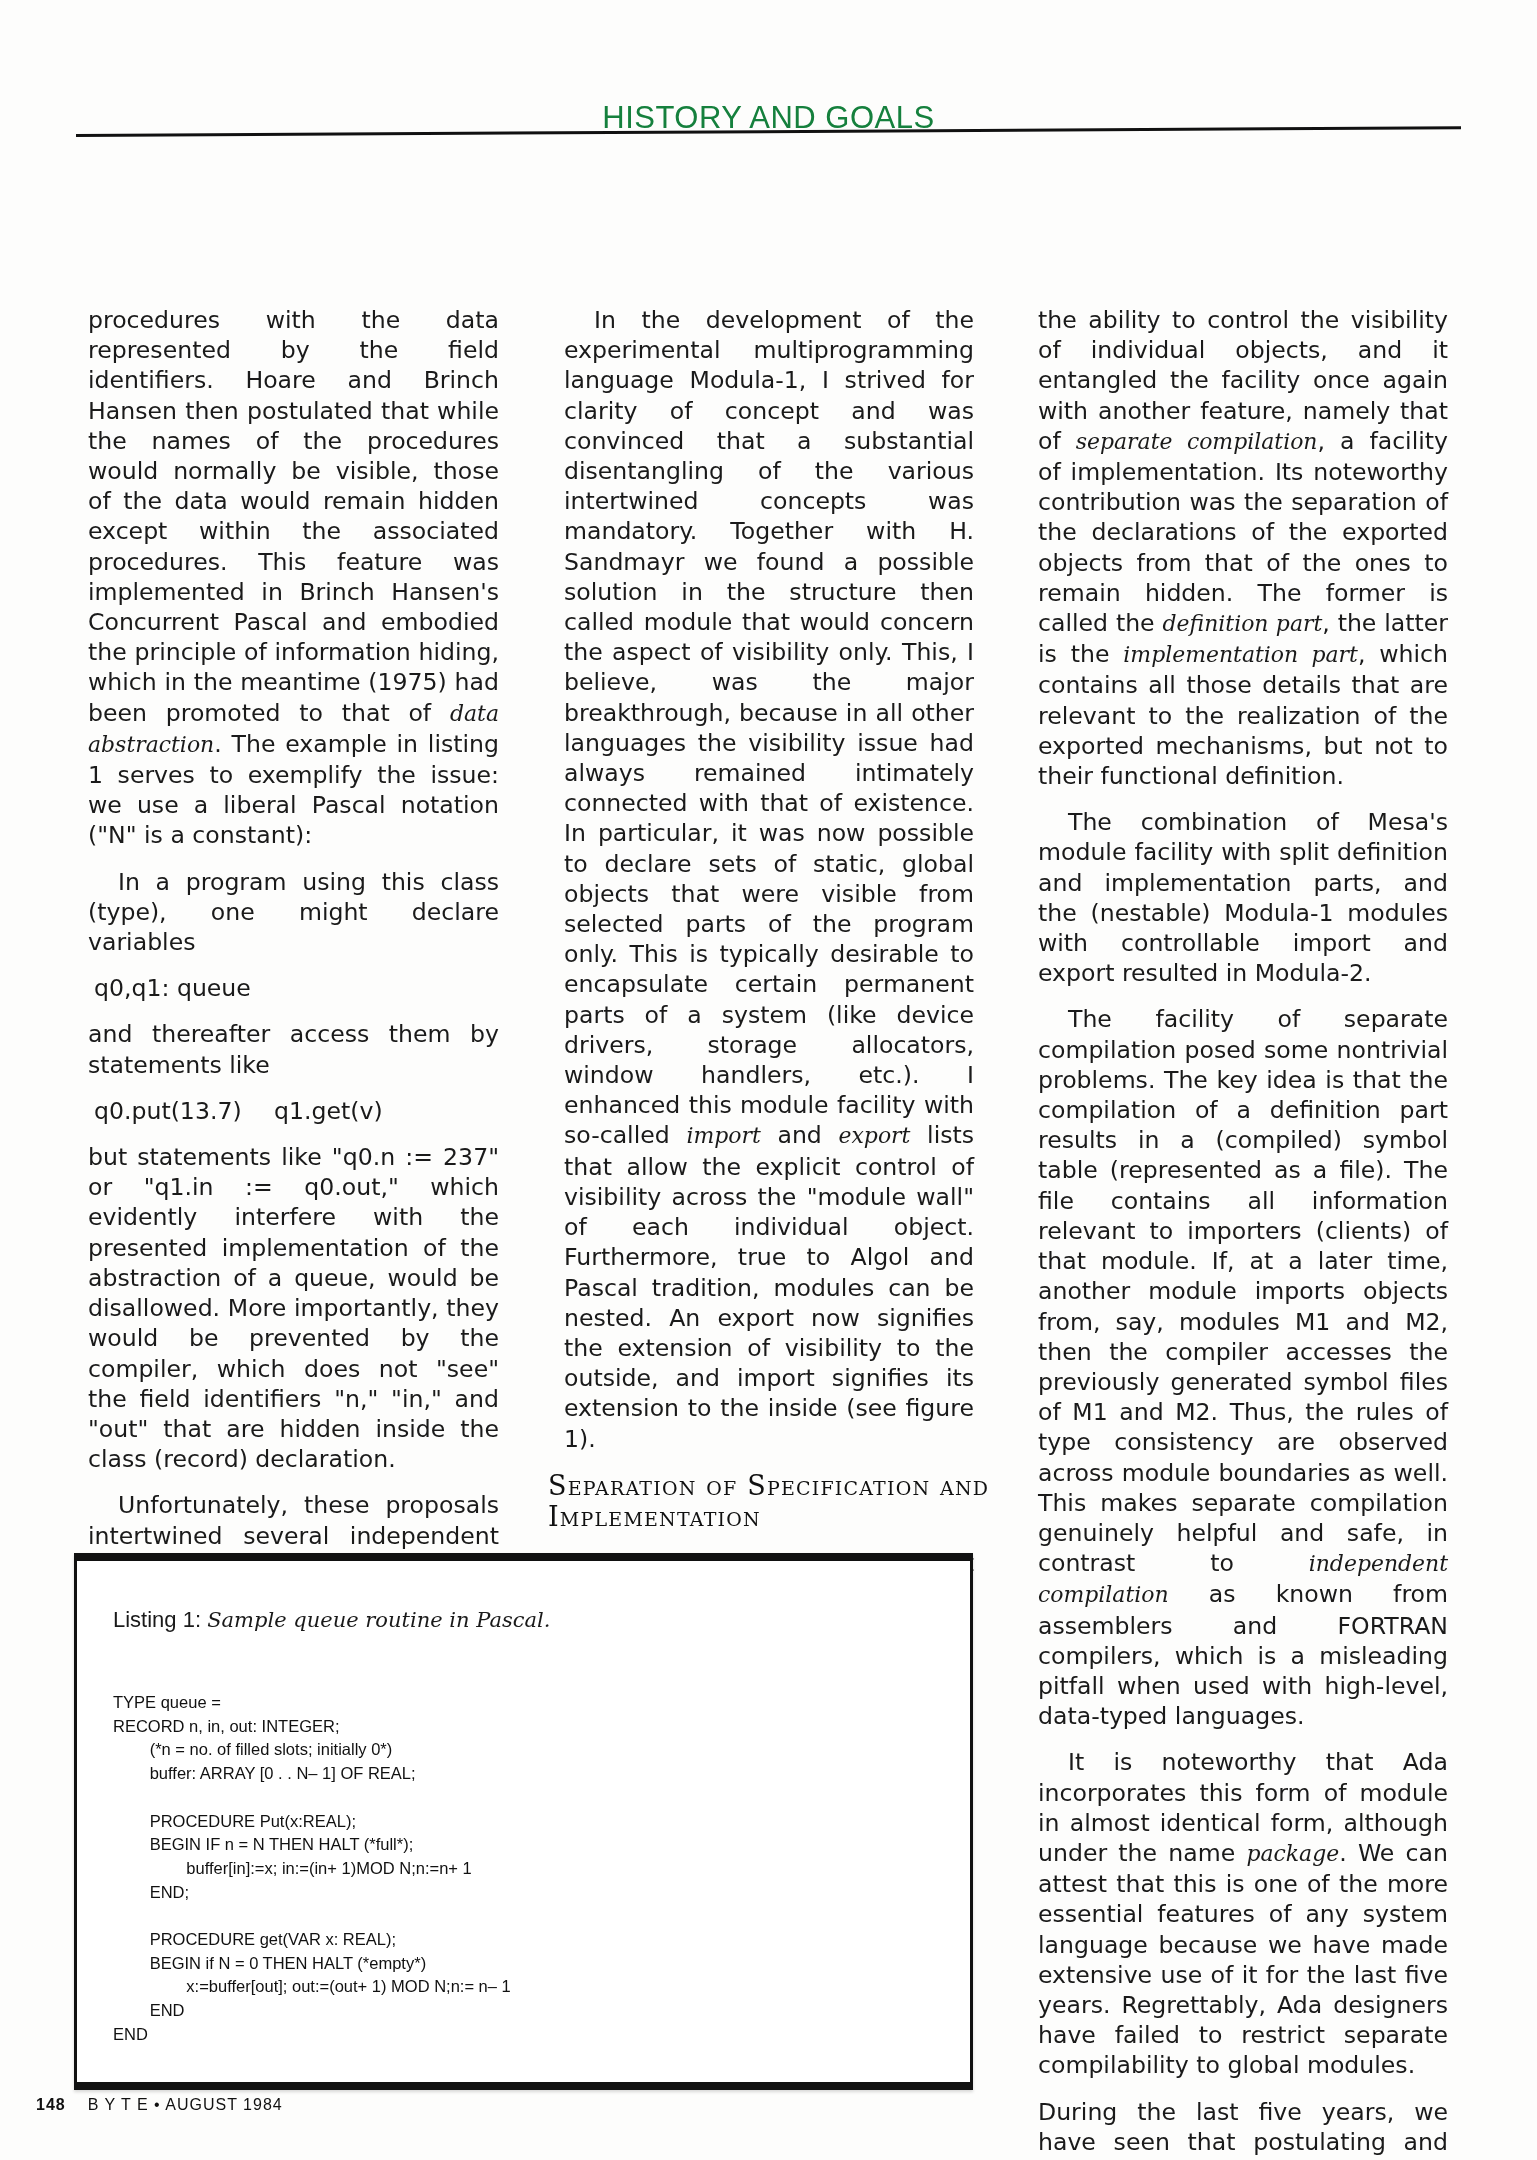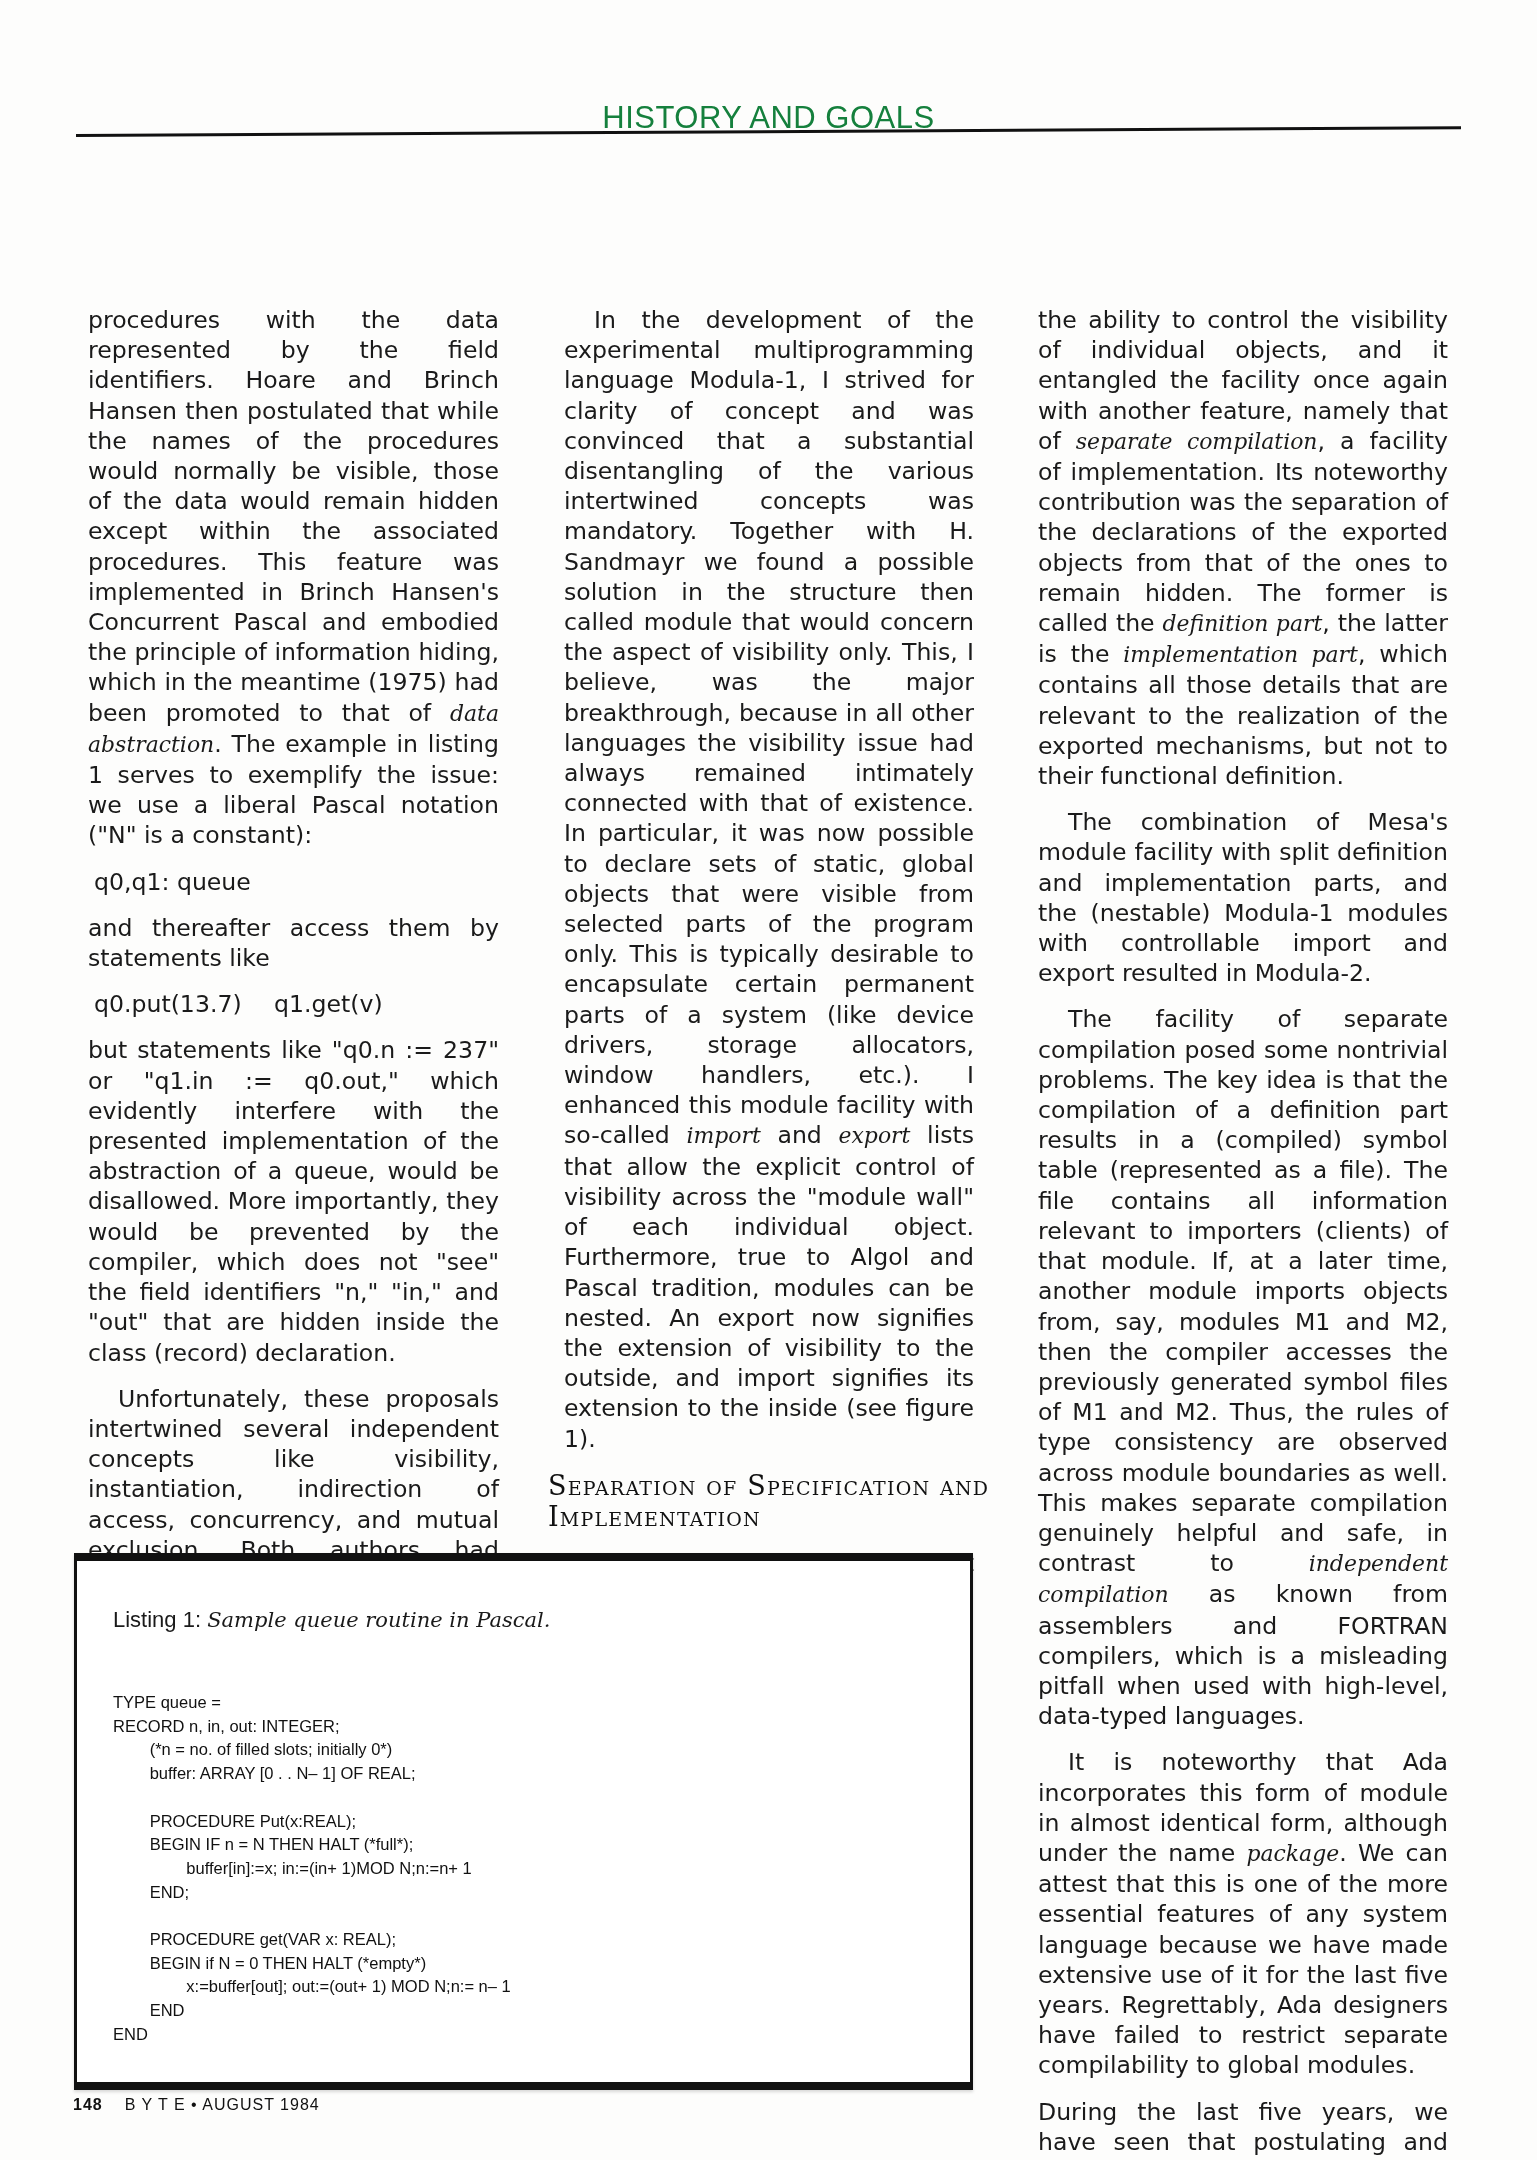--- a/index.html
+++ b/index.html
@@ -20,30 +20,31 @@
   .c3 { left:1022px; top:289px; width:442px; }
   .sec-head { font-family:"DejaVu Serif", serif; font-size:27px; line-height:31px; letter-spacing:1.2px;
               text-align:left; margin:14px 0 6px 0; font-variant:small-caps; color:#111; }
   .listing { position:absolute; left:74px; top:1553px; width:893px; height:521px;
              border-top:8px solid #111; border-bottom:8px solid #111; border-left:3px solid #111; border-right:3px solid #111;
              background:#fff; box-shadow: 0 2px 3px rgba(0,0,0,0.15); }
   .listing-title { position:absolute; left:36px; top:46px; font-size:22px; font-family:"Liberation Sans", sans-serif; color:#1a1a1a; }
   .listing-title i { font-family:"DejaVu Serif", serif; font-style:italic; font-size:21px;text-align:center; }
   .listing-code { position:absolute; left:36px; top:130px; font-family:"Liberation Sans", sans-serif; font-size:16.5px; line-height:23.7px; color:#111; white-space:pre; }
   .footer { position:absolute; left:36px; top:2096px; font-family:"Liberation Sans", sans-serif; font-size:16px; color:#111; letter-spacing:1px; }
-  .footer .pg { font-weight:bold; margin-right:22px;margin-left:37px; }
+  .footer .pg { font-weight:bold; margin-right:22px; }
 </style>
 </head>
 <body>
 
 <div class="header-title">HISTORY AND GOALS</div>
 <div class="header-rule"></div>
 
 <div class="col c1">
   <p><span>procedures with the data represented by the field identifiers. Hoare and Brinch Hansen then postulated that while the names of the procedures would normally be visible, those of the data would remain hidden except within the associated procedures. This feature was implemented in Brinch Hansen's Concurrent Pascal and embodied the principle of information hiding, which in the meantime (1975) had been promoted to that of</span> <i>data abstraction</i><span>. The example in listing 1 serves to exemplify the issue: we use a liberal Pascal notation ("N" is a constant):</span></p>
+  <p class="ind">In a program using this class (type), one might declare variables</p>
   <p class="code">q0,q1: queue</p>
   <p>and thereafter access them by statements like</p>
   <p class="code"><span style="width:180px">q0.put(13.7)</span><span>q1.get(v)</span></p>
   <p>but statements like "q0.n := 237" or "q1.in := q0.out," which evidently interfere with the presented implementation of the abstraction of a queue, would be disallowed. More importantly, they would be prevented by the compiler, which does not "see" the field identifiers "n," "in," and "out" that are hidden inside the class (record) declaration.</p>
   <p class="ind"><span>Unfortunately, these proposals intertwined several independent concepts like visibility, instantiation, indirection of access, concurrency, and mutual exclusion. Both authors had actually postulated these kinds of classes to embody areas of mutual exclusion in multiprocessing systems, and the facility became more widely known as a</span> <i>monitor</i> <span>(in which the HALT statements are re-</span></p>
 </div>
 
 <div class="col c2">
   <p class="ind"><span>In the development of the experimental multiprogramming language Modula-1, I strived for clarity of concept and was convinced that a substantial disentangling of the various intertwined concepts was mandatory. Together with H. Sandmayr we found a possible solution in the structure then called module that would concern the aspect of visibility only. This, I believe, was the major breakthrough, because in all other languages the visibility issue had always remained intimately connected with that of existence. In particular, it was now possible to declare sets of static, global objects that were visible from selected parts of the program only. This is typically desirable to encapsulate certain permanent parts of a system (like device drivers, storage allocators, window handlers, etc.). I enhanced this module facility with so-called</span> <i>import</i> <span>and</span> <i>export</i> <span>lists that allow the explicit control of visibility across the "module wall" of each individual object. Furthermore, true to Algol and Pascal tradition, modules can be nested. An export now signifies the extension of visibility to the outside, and import signifies its extension to the inside (see figure 1).</span></p>
   <div class="sec-head">Separation of Specification and Implementation</div>

